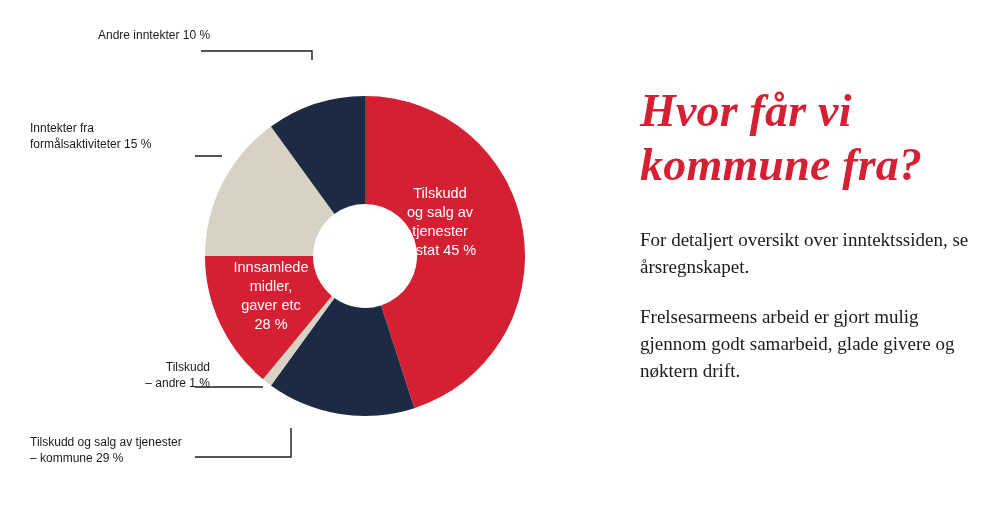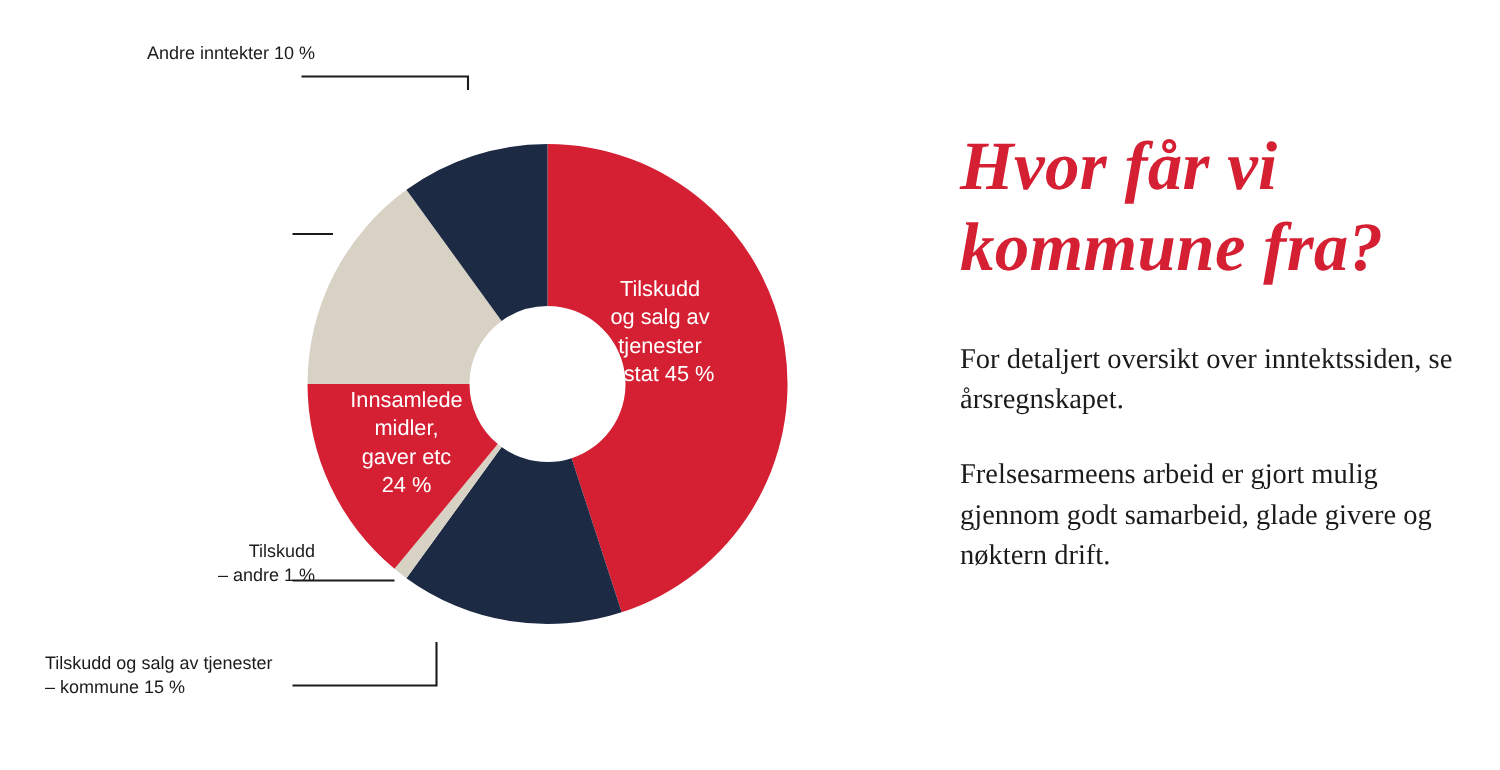--- a/index.html
+++ b/index.html
@@ -155,30 +155,32 @@
     </svg>
 
     <div class="slice-label" id="label-stat" style="white-space: pre-line;">Tilskudd
 og salg av
 tjenester
 – stat 45 %</div>
 
     <div class="slice-label" id="label-innsamlede" style="white-space: pre-line;">Innsamlede
 midler,
 gaver etc
-24 %</div>
+28 %</div>
 
     <div class="callout" id="callout-andre-inntekter">Andre inntekter 10 %</div>
 
+    <div class="callout" id="callout-formalsaktiviteter">Inntekter fra
+formålsaktiviteter 15 %</div>
 
     <div class="callout" id="callout-tilskudd-andre">Tilskudd
 – andre 1 %</div>
 
     <div class="callout" id="callout-kommune">Tilskudd og salg av tjenester
-– kommune 15 %</div>
+– kommune 29 %</div>
   </div>
 
   <div id="right-col">
     <h1 id="headline">Hvor får vi kommune fra?</h1>
     <p class="body-par">For detaljert oversikt over inntektssiden, se årsregnskapet.</p>
     <p class="body-par">Frelsesarmeens arbeid er gjort mulig gjennom godt samarbeid, glade givere og nøktern drift.</p>
   </div>
 
 </div>
 

